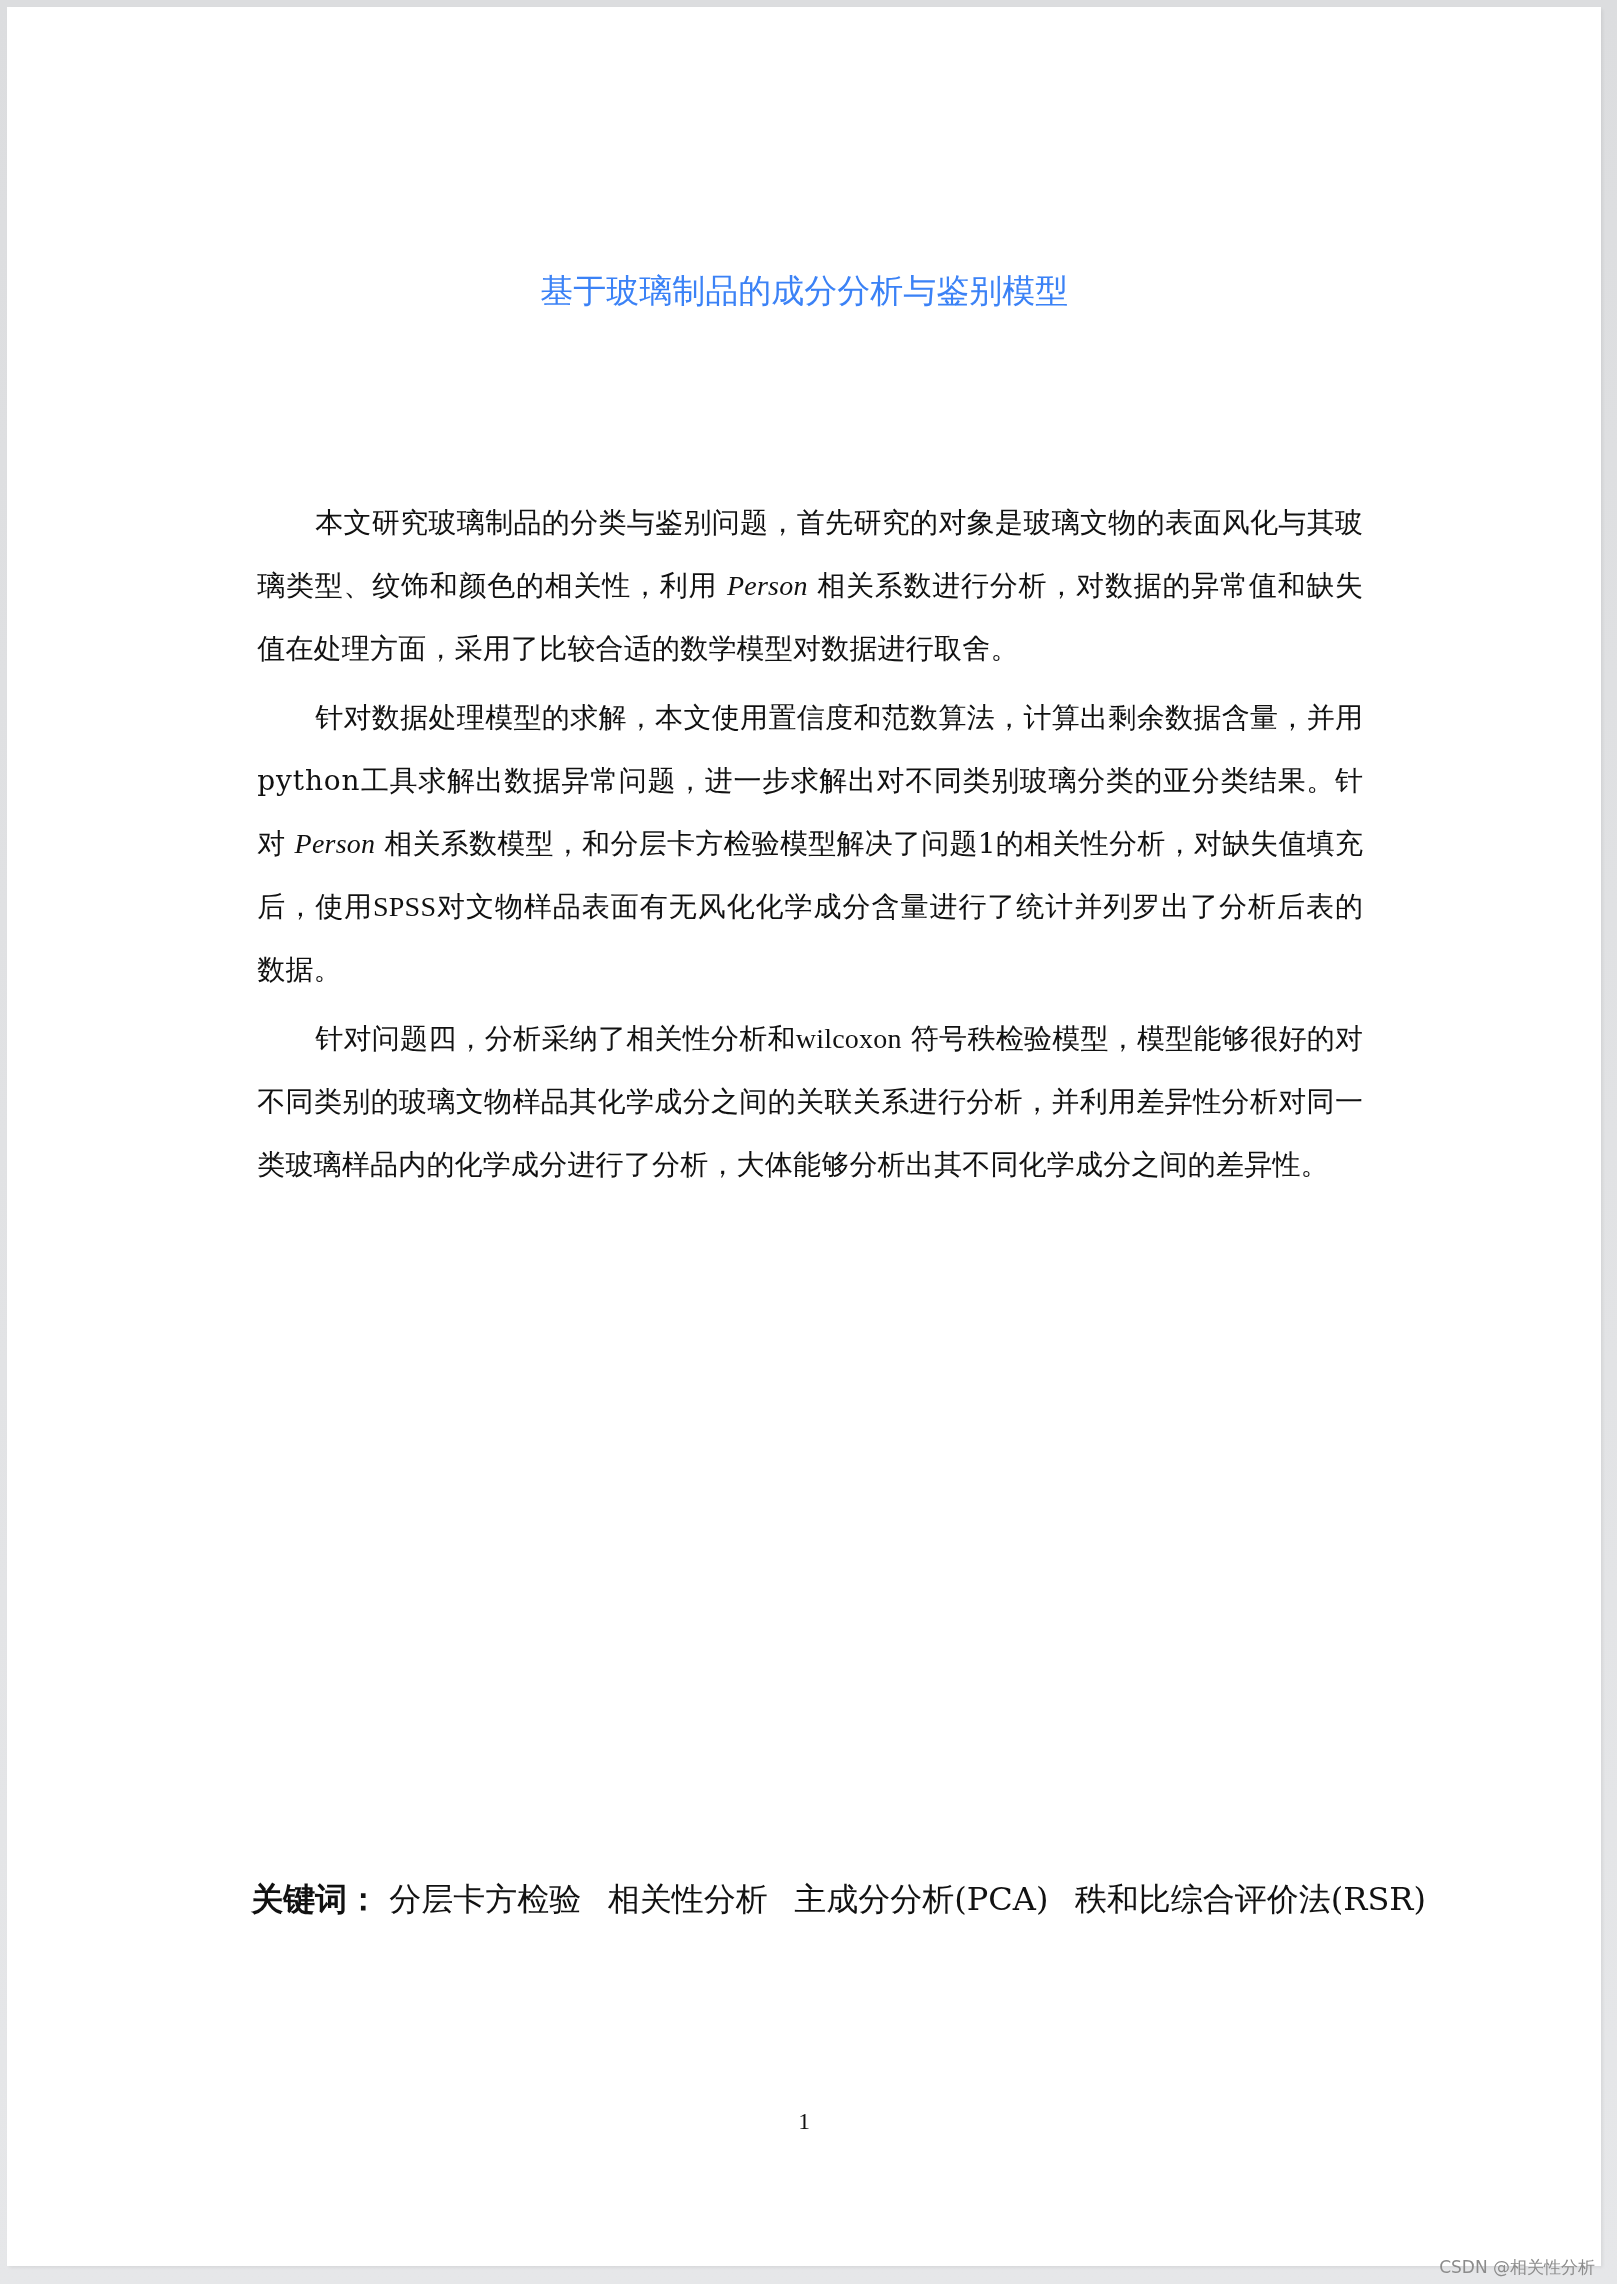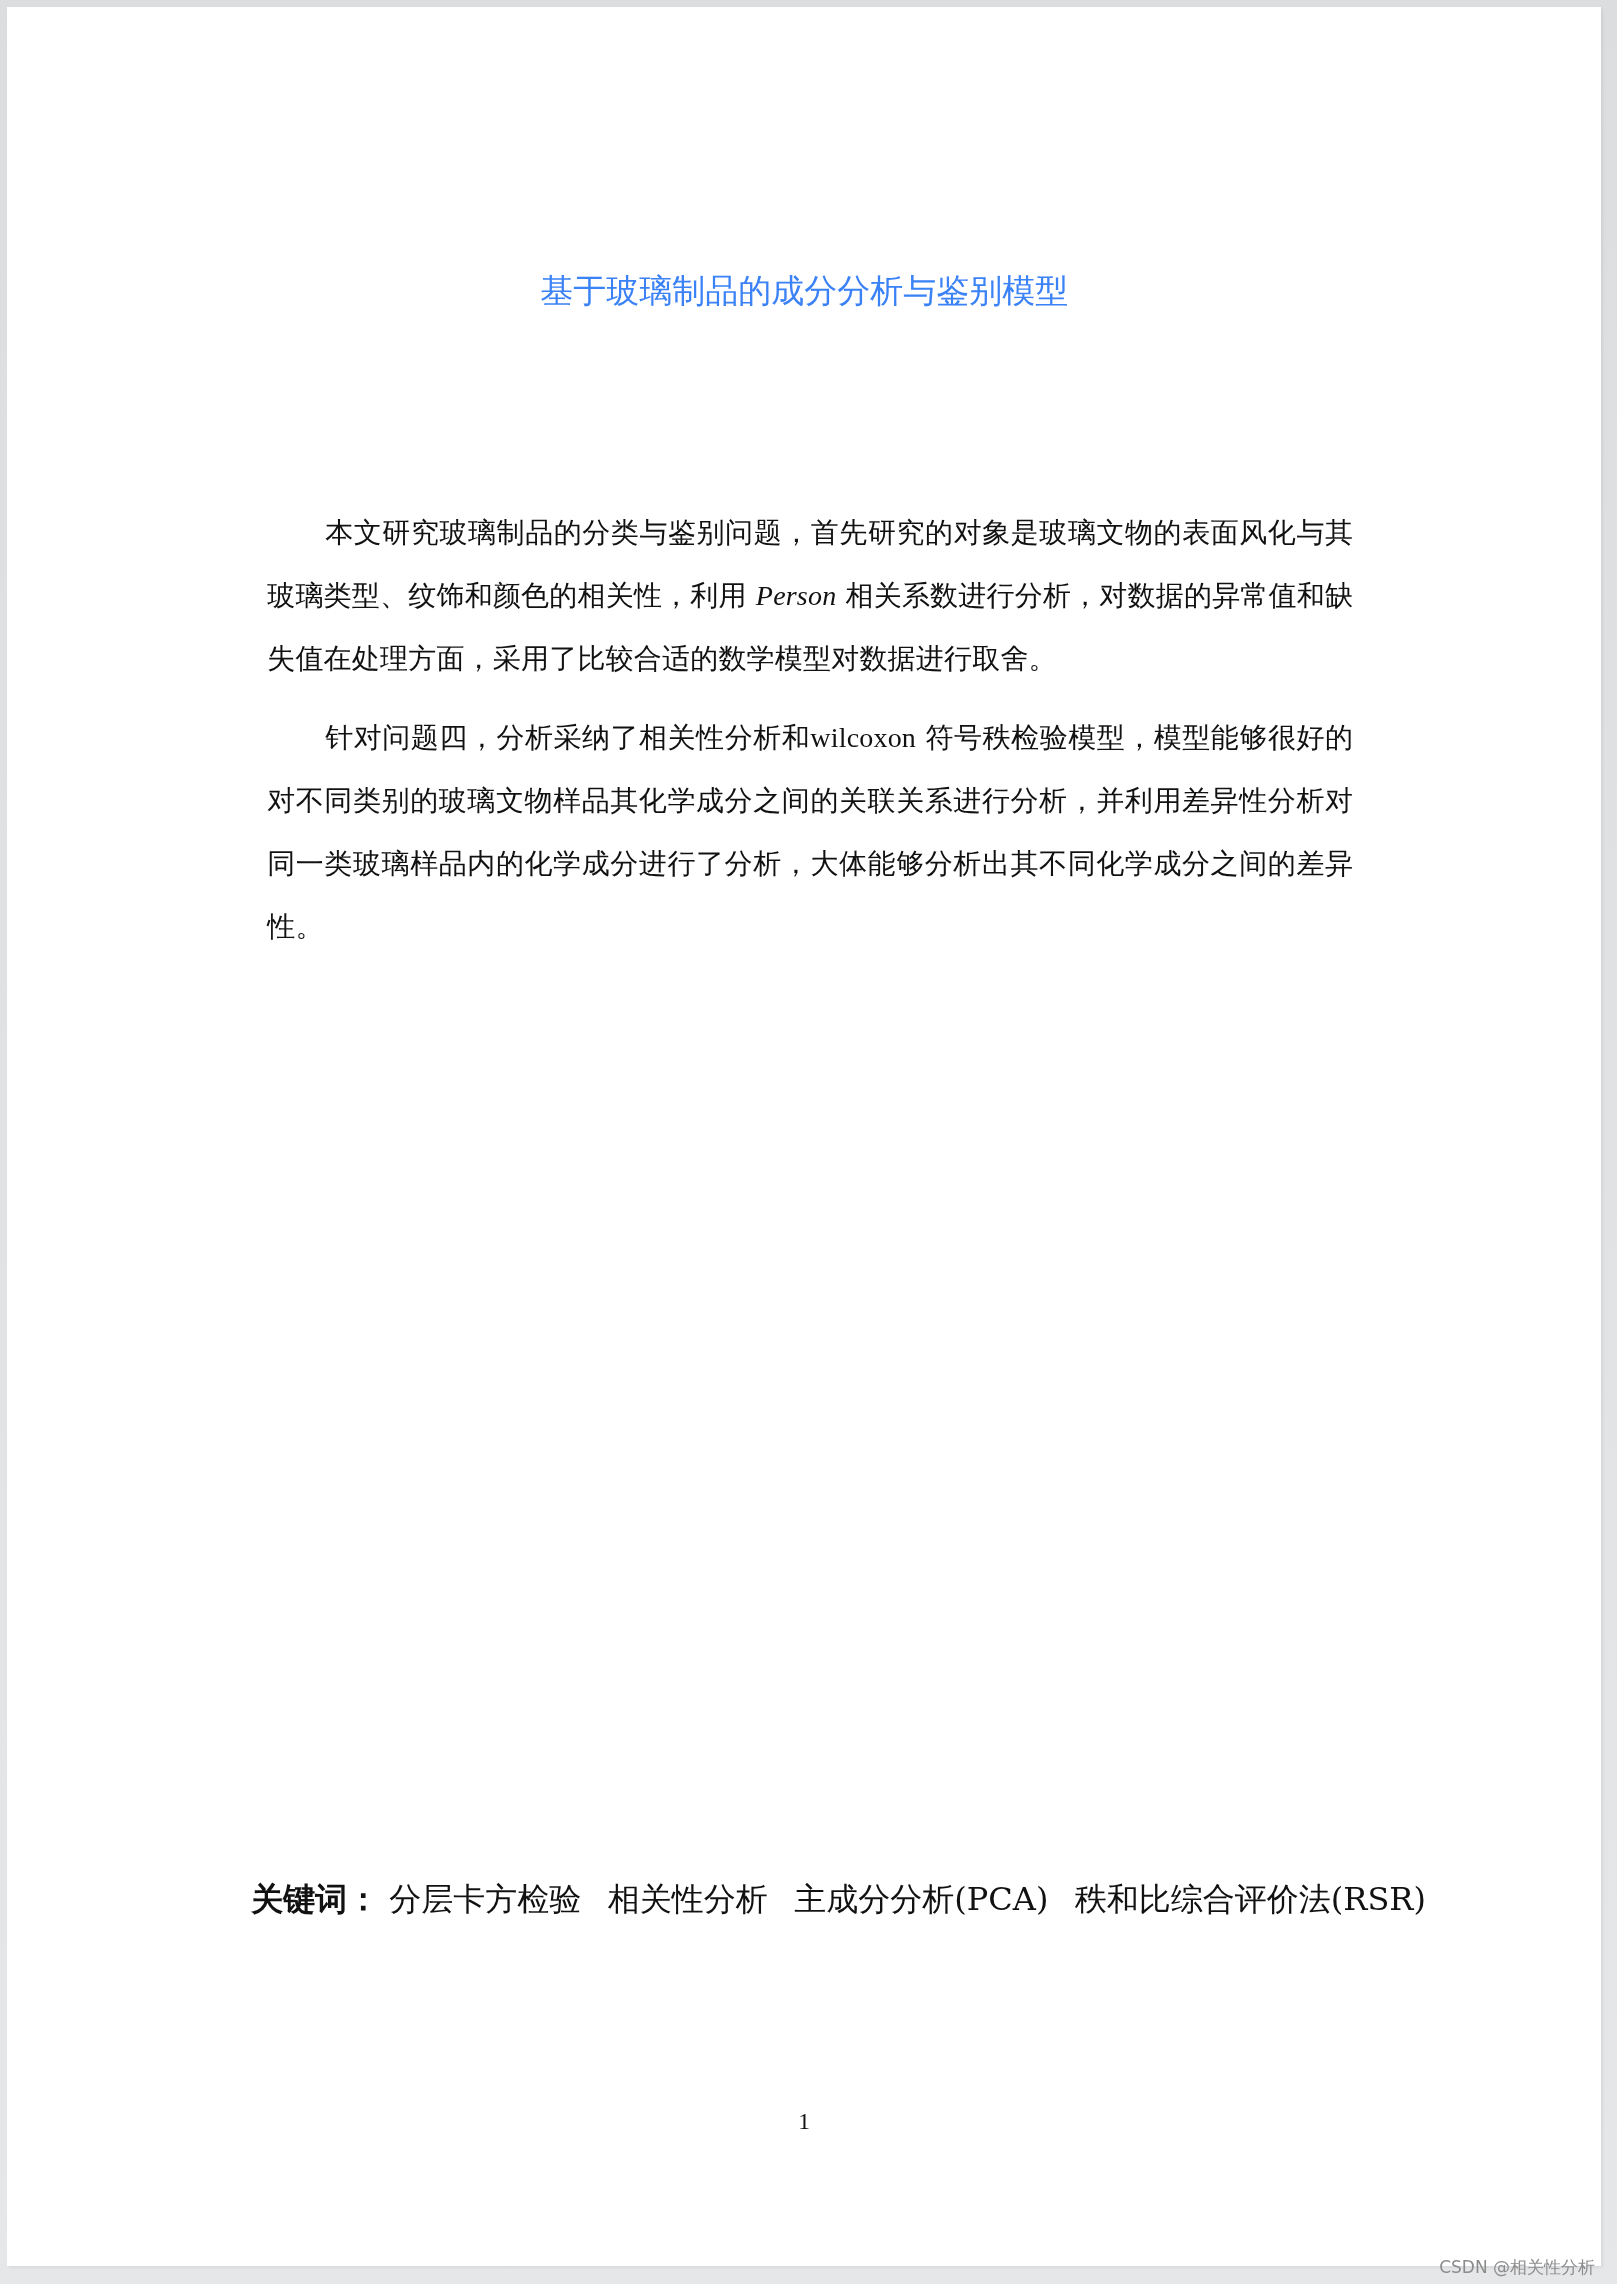--- a/index.html
+++ b/index.html
@@ -51,21 +51,21 @@
       line-height: 40px;
       color: #111;
     }
     .body {
       position: absolute;
       left: 244px;
       top: 478px;
       width: 1118px;
     }
     .para {
-      margin: 16px;
+      margin: 6px;
       font-size: 28px;
       line-height: 63px;
       text-indent: 58px;
       text-align: justify;
       text-align-last: left;
       letter-spacing: 0.2px;
       color: #111;
     }
     .para i {
       font-family: "Liberation Serif", "DejaVu Serif", serif;
@@ -121,20 +121,21 @@
 
 <div class="frame"></div>
 
 <div class="page">
 
   <div class="title">基于玻璃制品的成分分析与鉴别模型</div>
 
 
   <div class="body">
     <p class="para"><span>本文研究玻璃制品的分类与鉴别问题，首先研究的对象是玻璃文物的表面风化与其玻璃类型、纹饰和颜色的相关性，利用 </span><i>Person</i><span> 相关系数进行分析，对数据的异常值和缺失值在处理方面，采用了比较合适的数学模型对数据进行取舍。</span></p>
+    <p class="para"><span>针对数据处理模型的求解，本文使用置信度和范数算法，计算出剩余数据含量，并用</span><span class="mono">python</span><span>工具求解出数据异常问题，进一步求解出对不同类别玻璃分类的亚分类结果。针对 </span><i>Person</i><span> 相关系数模型，和分层卡方检验模型解决了问题1的相关性分析，对缺失值填充后，使用</span><span class="latin">SPSS</span><span>对文物样品表面有无风化化学成分含量进行了统计并列罗出了分析后表的数据。</span></p>
     <p class="para"><span>针对问题四，分析采纳了相关性分析和</span><span class="latin">wilcoxon</span><span> 符号秩检验模型，模型能够很好的对不同类别的玻璃文物样品其化学成分之间的关联关系进行分析，并利用差异性分析对同一类玻璃样品内的化学成分进行了分析，大体能够分析出其不同化学成分之间的差异性。</span></p>
   </div>
 
   <div class="keywords">
     <span class="kw-label">关键词：</span>
     <span class="kw-item">分层卡方检验</span>
     <span class="kw-item">相关性分析</span>
     <span class="kw-item">主成分分析(PCA)</span>
     <span class="kw-item">秩和比综合评价法(RSR)</span>
   </div>

